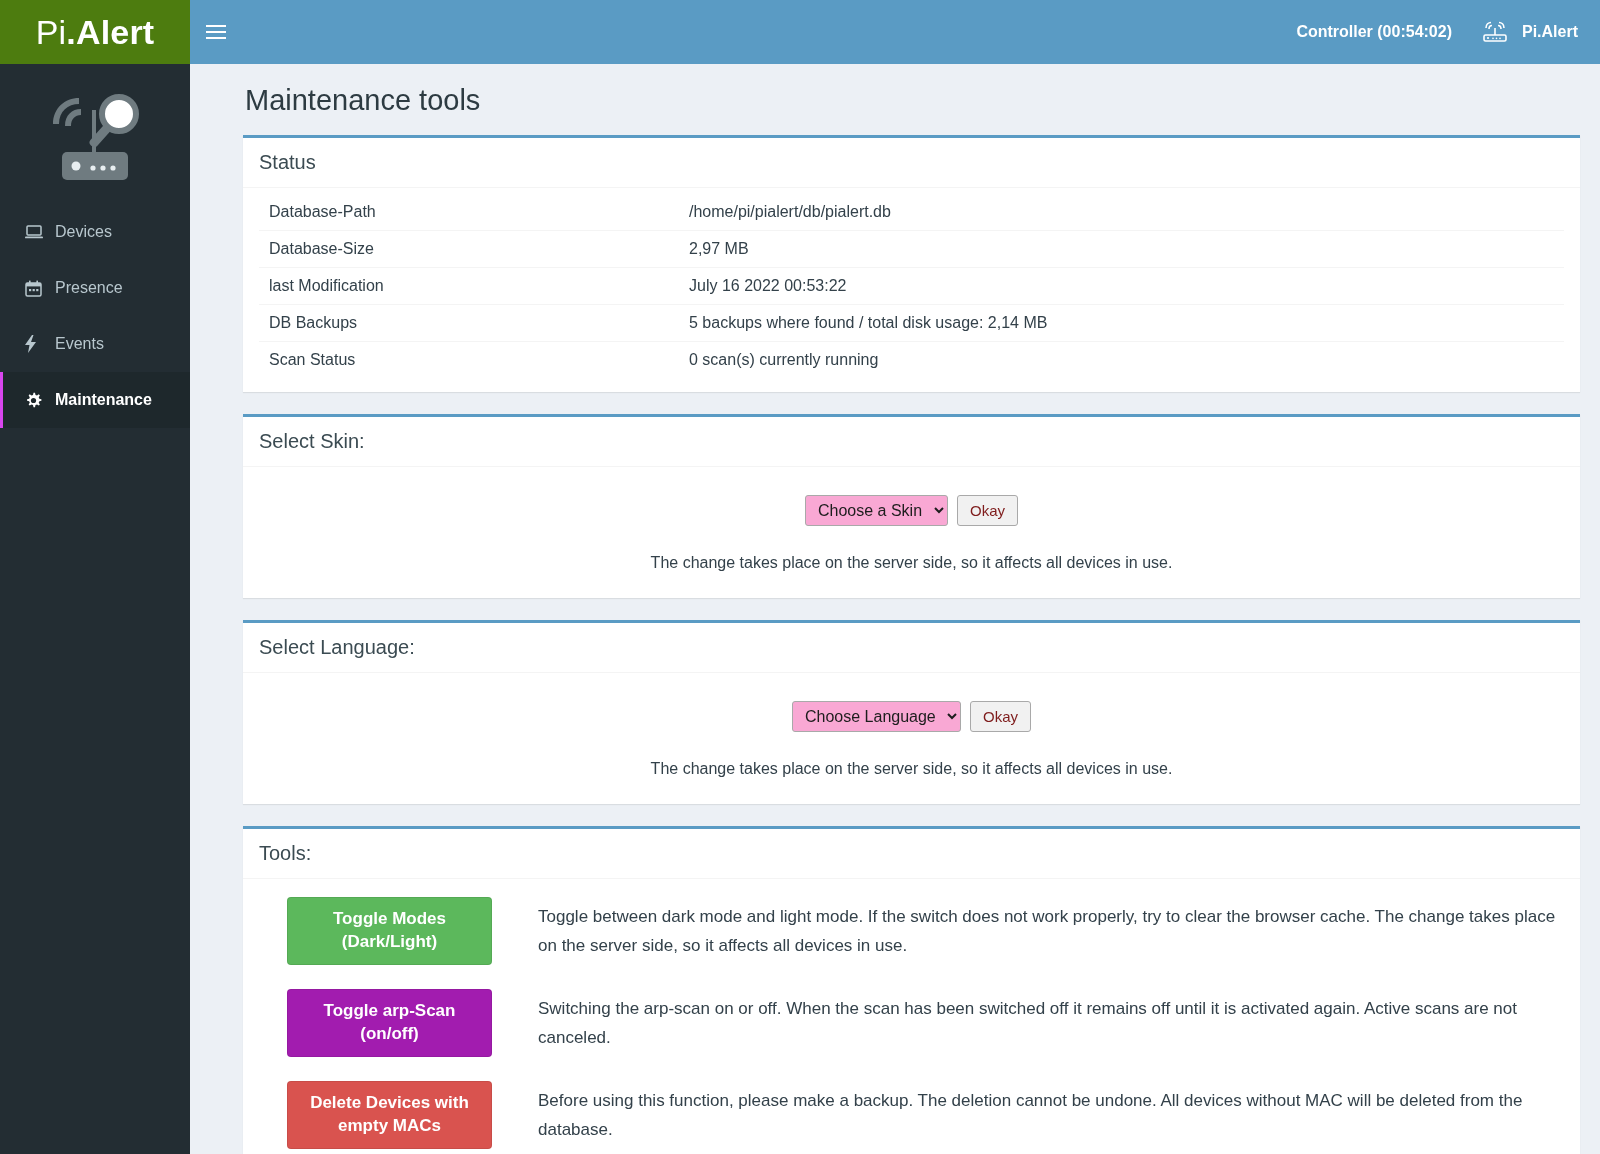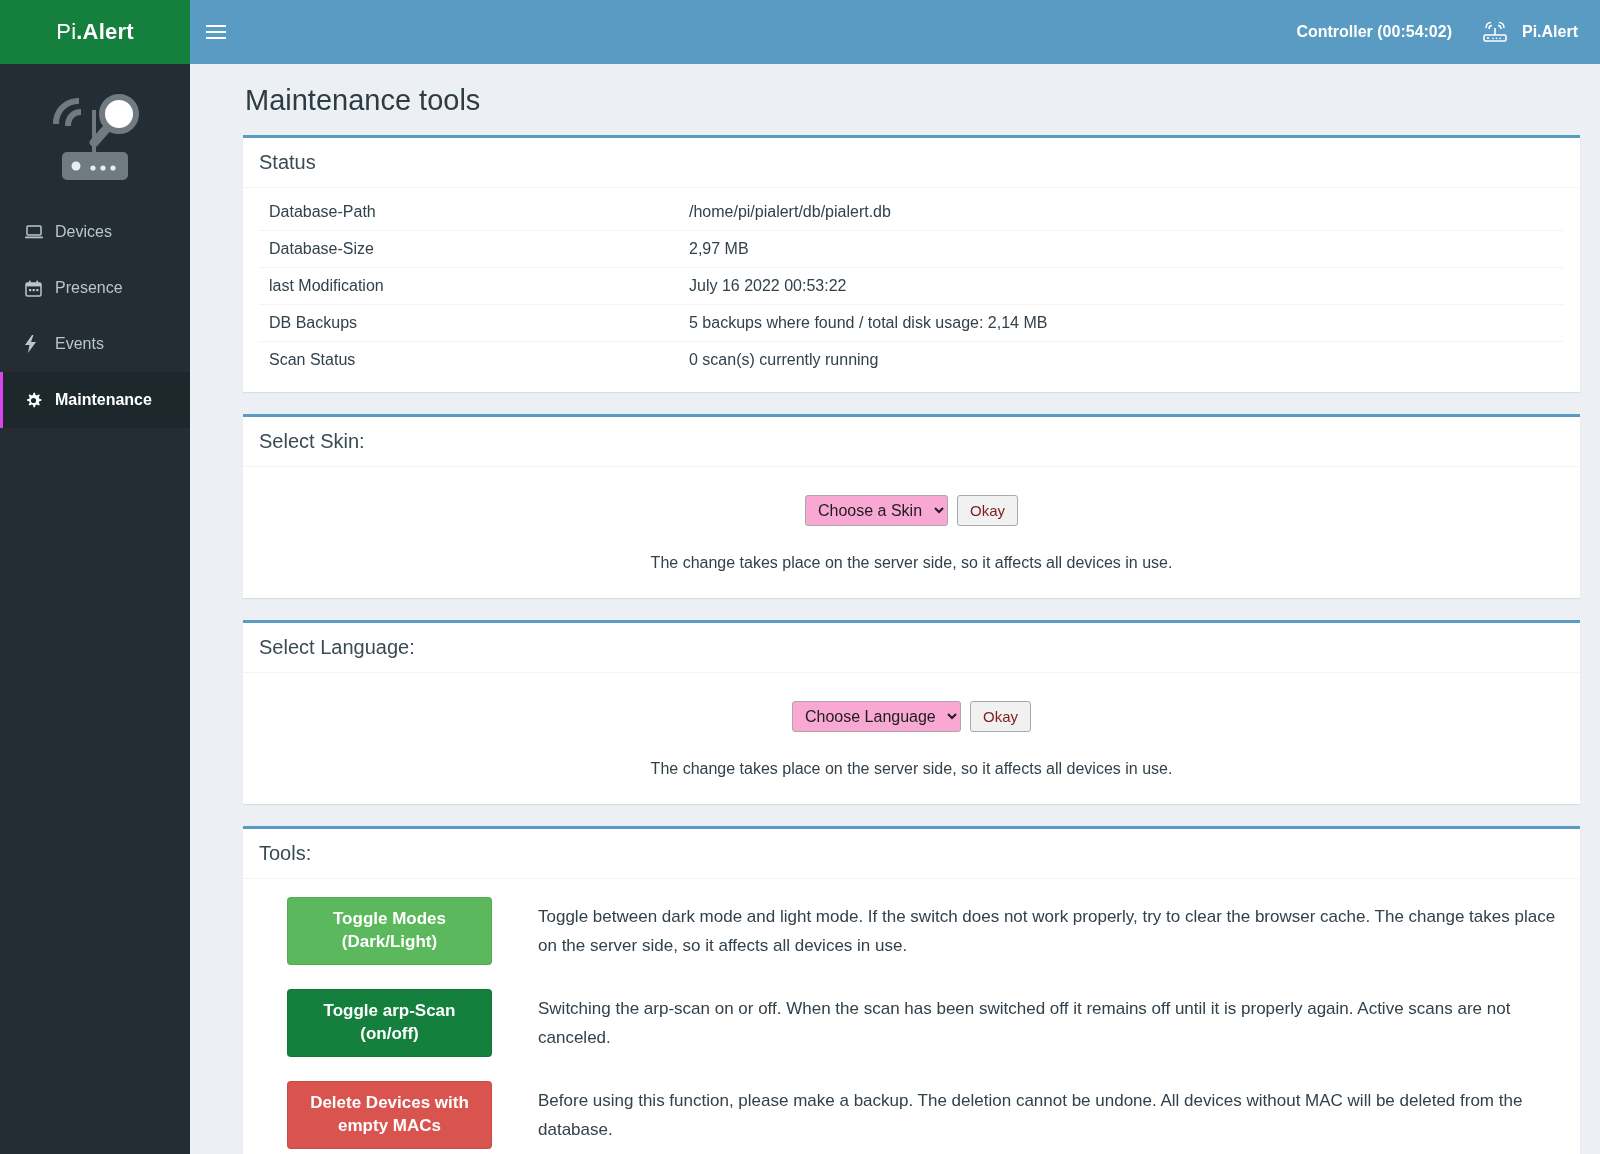--- a/index.html
+++ b/index.html
@@ -9,24 +9,24 @@
     font-family: "Liberation Sans", sans-serif;
     background: #ecf0f5;
     overflow: hidden;
   }
   .app { display: flex; flex-direction: column; width: 1600px; height: 1154px; }
 
   
   .topbar { display: flex; height: 64px; flex: 0 0 64px; }
   .brand {
     width: 190px; flex: 0 0 190px;
-    background: #15803d;
+    background: #4d7c0f;
     color: #ffffff;
     display: flex; align-items: center; justify-content: center;
-    font-size: 22px; letter-spacing: .2px;
+    font-size: 34px; letter-spacing: .2px;
   }
   .brand .light { font-weight: 400; }
   .brand .bold { font-weight: 700; }
   .topnav {
     flex: 1 1 auto;
     background: #5a9bc4;
     display: flex; align-items: center;
     padding: 0 22px 0 0;
     color: #ffffff;
   }
@@ -341,27 +341,27 @@
             <div class="tool-btn" id="tool0" style="background: rgb(92, 184, 92);">
               <div>
                 <span>Toggle Modes</span>
                 <span>(Dark/Light)</span>
               </div>
             </div>
             <div class="tool-desc">Toggle between dark mode and light mode. If the switch does not work properly, try to clear the browser cache. The change takes place on the server side, so it affects all devices in use.</div>
           </div>
 
           <div class="tool-row">
-            <div class="tool-btn" id="tool1" style="background: #15803d;">
+            <div class="tool-btn" id="tool1" style="background: #a21caf;">
               <div>
                 <span>Toggle arp-Scan</span>
                 <span>(on/off)</span>
               </div>
             </div>
-            <div class="tool-desc">Switching the arp-scan on or off. When the scan has been switched off it remains off until it is properly again. Active scans are not canceled.</div>
+            <div class="tool-desc">Switching the arp-scan on or off. When the scan has been switched off it remains off until it is activated again. Active scans are not canceled.</div>
           </div>
 
           <div class="tool-row">
             <div class="tool-btn" id="tool2" style="background: rgb(217, 83, 79);">
               <div>
                 <span>Delete Devices with</span>
                 <span>empty MACs</span>
               </div>
             </div>
             <div class="tool-desc">Before using this function, please make a backup. The deletion cannot be undone. All devices without MAC will be deleted from the database.</div>

